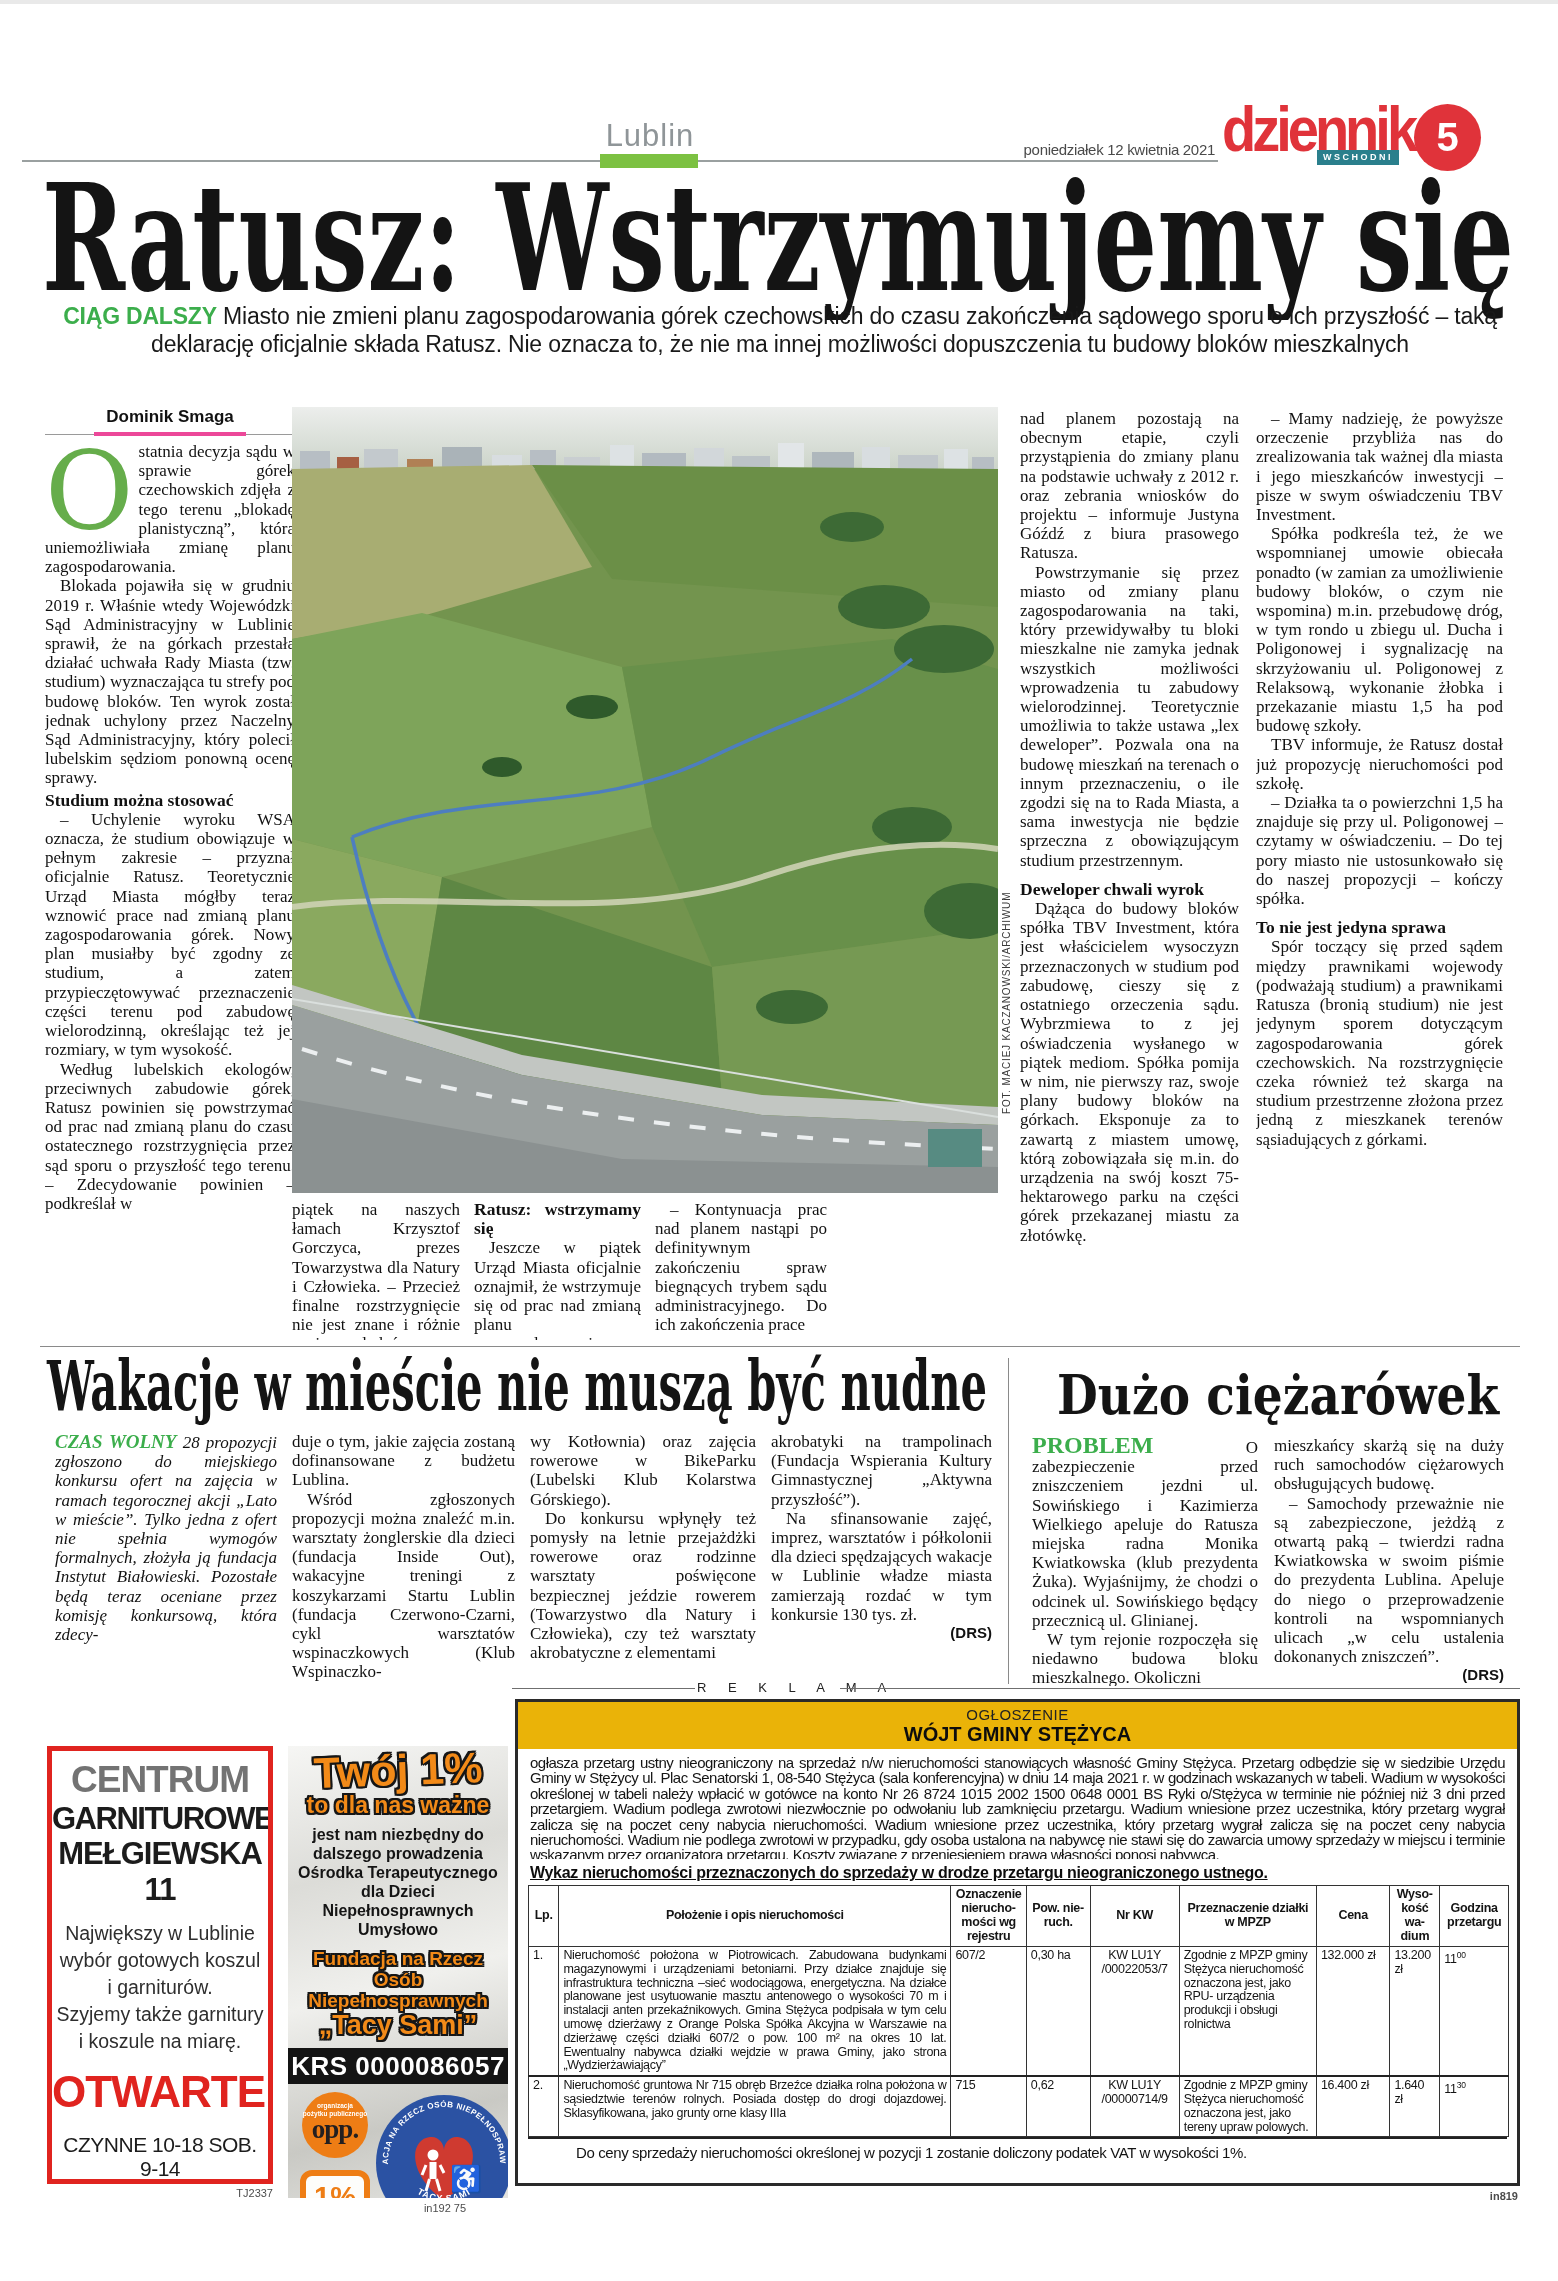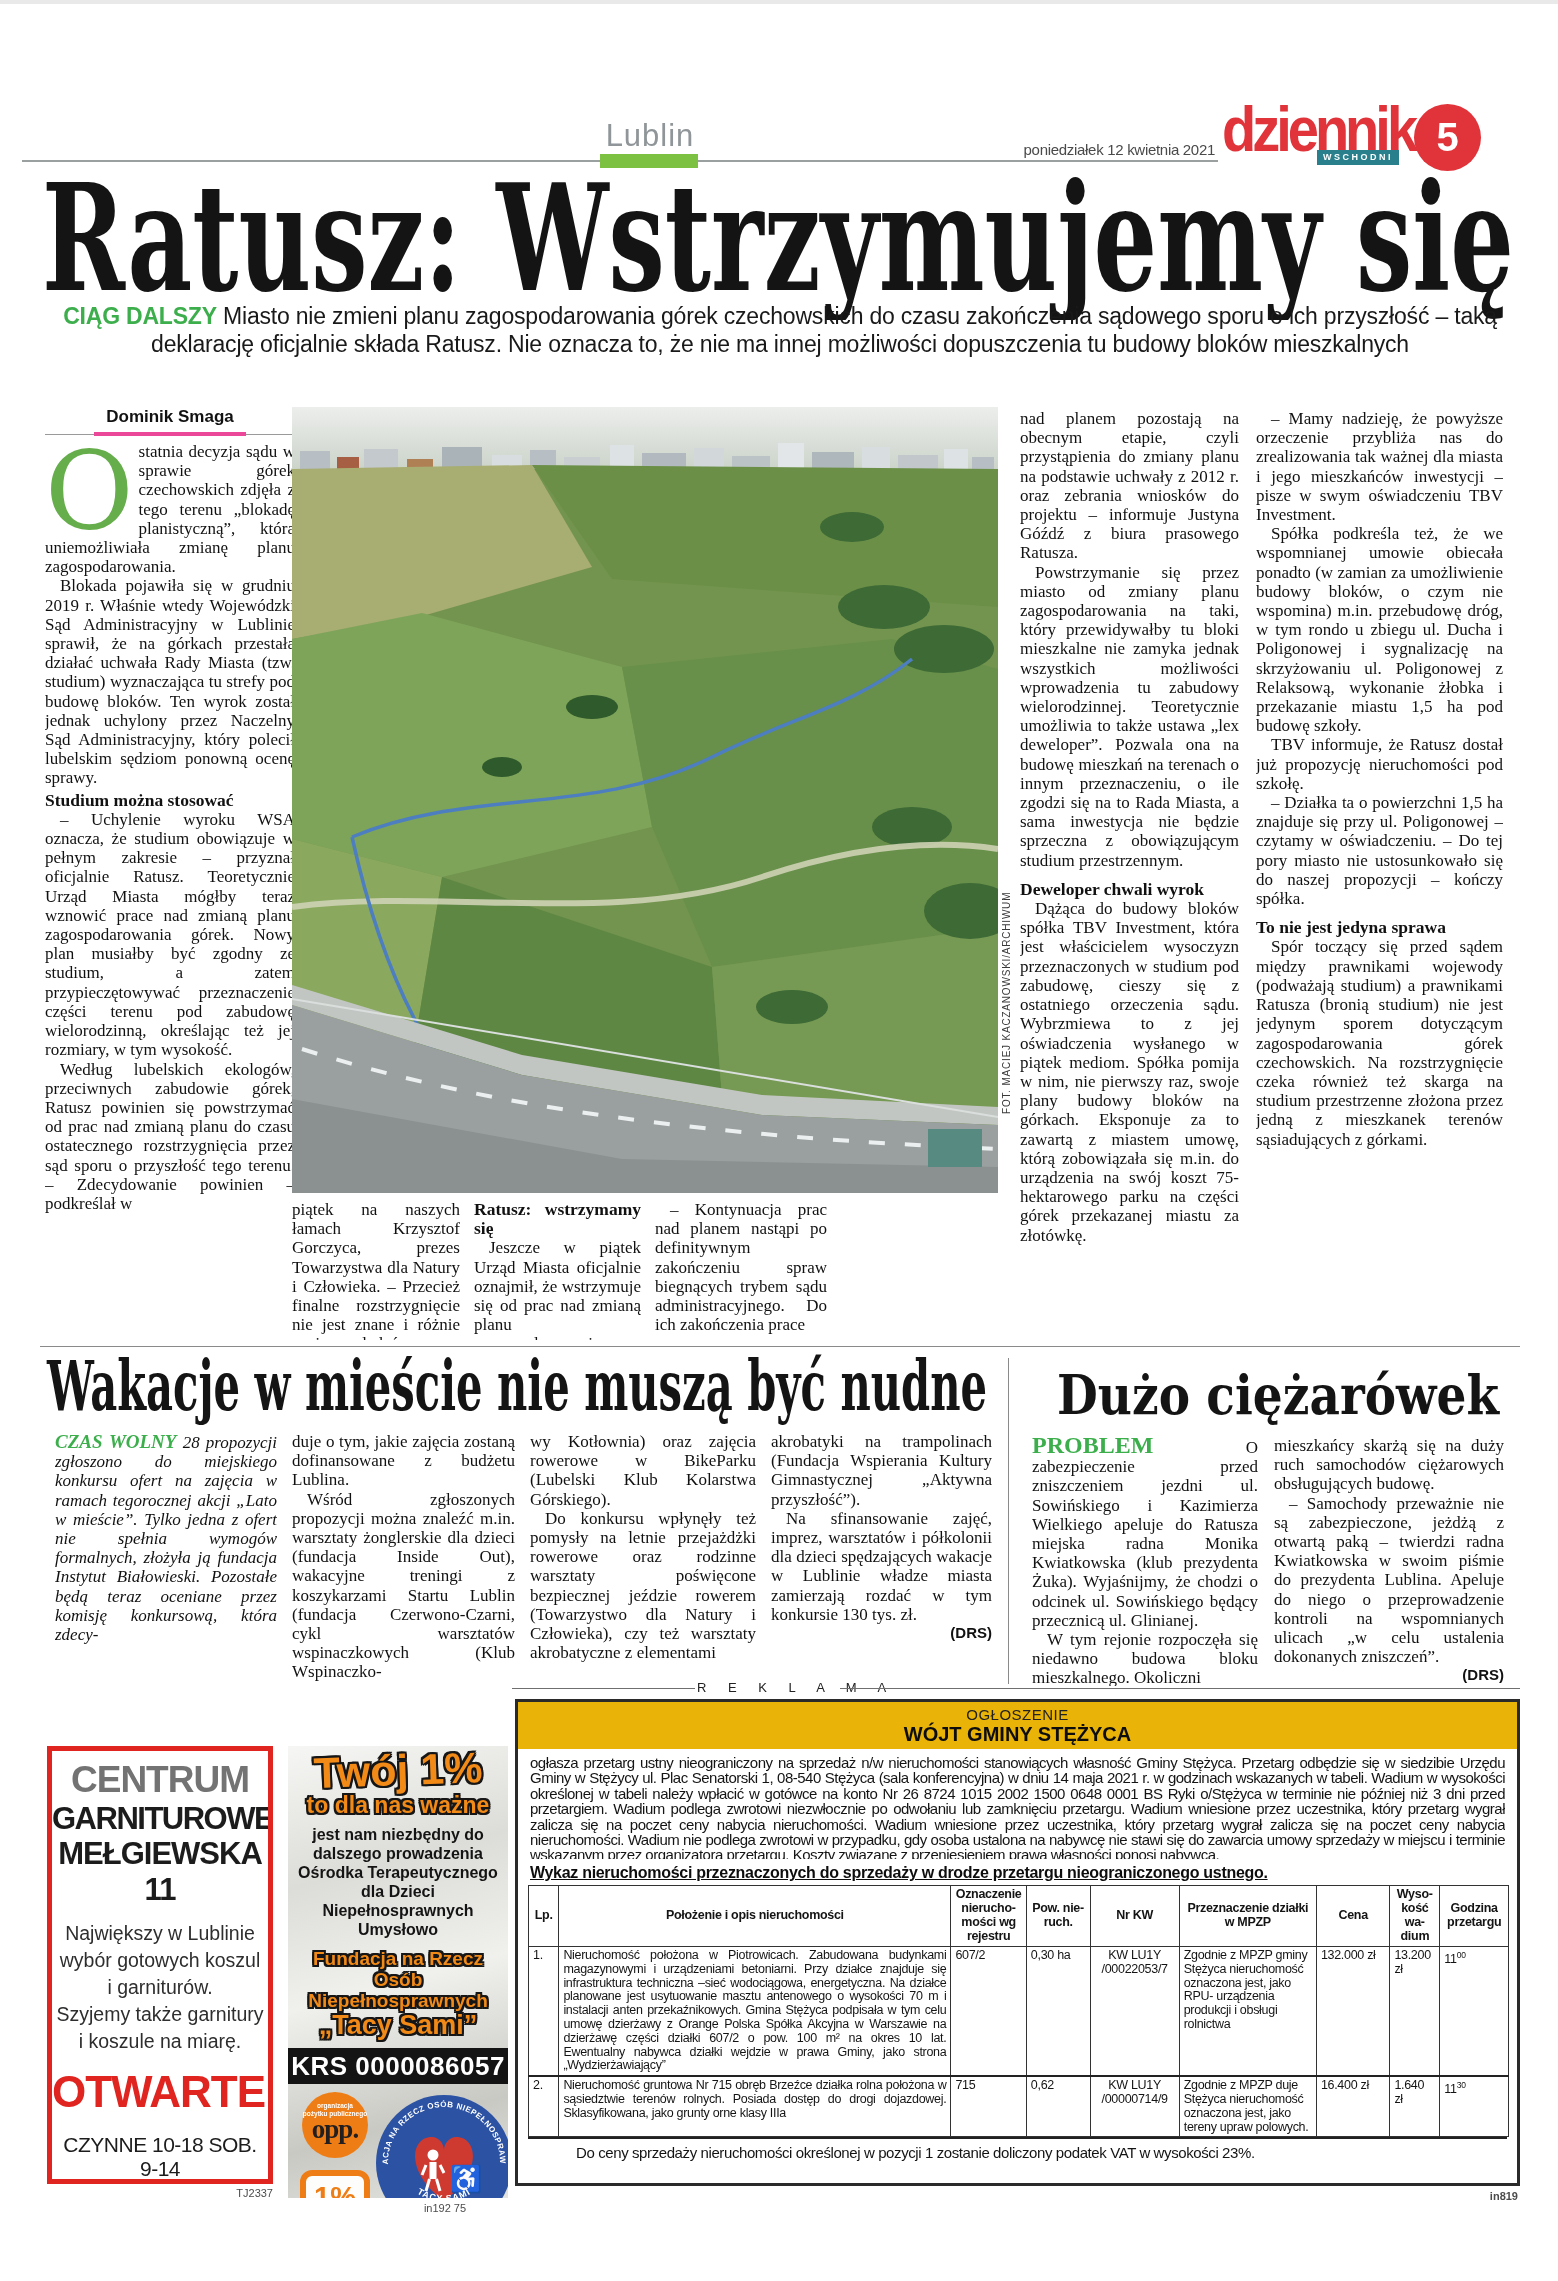--- a/index.html
+++ b/index.html
@@ -357,24 +357,24 @@
           <td>132.000 zł</td>
           <td>13.200 zł</td>
           <td><span>11</span><sup>00</sup></td>
         </tr>
         <tr class="r2">
           <td>2.</td>
           <td class="desc">Nieruchomość gruntowa Nr 715 obręb Brzeźce działka rolna położona w sąsiedztwie terenów rolnych. Posiada dostęp do drogi dojazdowej. Sklasyfikowana, jako grunty orne klasy IIIa</td>
           <td>715</td>
           <td>0,62</td>
           <td style="text-align:center;"><span>KW LU1Y</span><br><span>/00000714/9</span></td>
-          <td>Zgodnie z MPZP duje Stężyca nieruchomość oznaczona jest, jako tereny upraw polowych.</td>
+          <td>Zgodnie z MPZP gminy Stężyca nieruchomość oznaczona jest, jako tereny upraw polowych.</td>
           <td>16.400 zł</td>
           <td>1.640 zł</td>
           <td><span>11</span><sup>30</sup></td>
         </tr>
       </tbody>
     </table>
-    <div class="annc-foot">Do ceny sprzedaży nieruchomości określonej w pozycji 1 zostanie doliczony podatek VAT w wysokości 23%.</div>
+    <div class="annc-foot">Do ceny sprzedaży nieruchomości określonej w pozycji 1 zostanie doliczony podatek VAT w wysokości 1%.</div>
   </div>
   <div class="abs ad-code" style="left:1400px;top:2186px;width:118px;text-align:right;font-weight:700;">in819</div>
 
 </div>
 
 </body></html>

